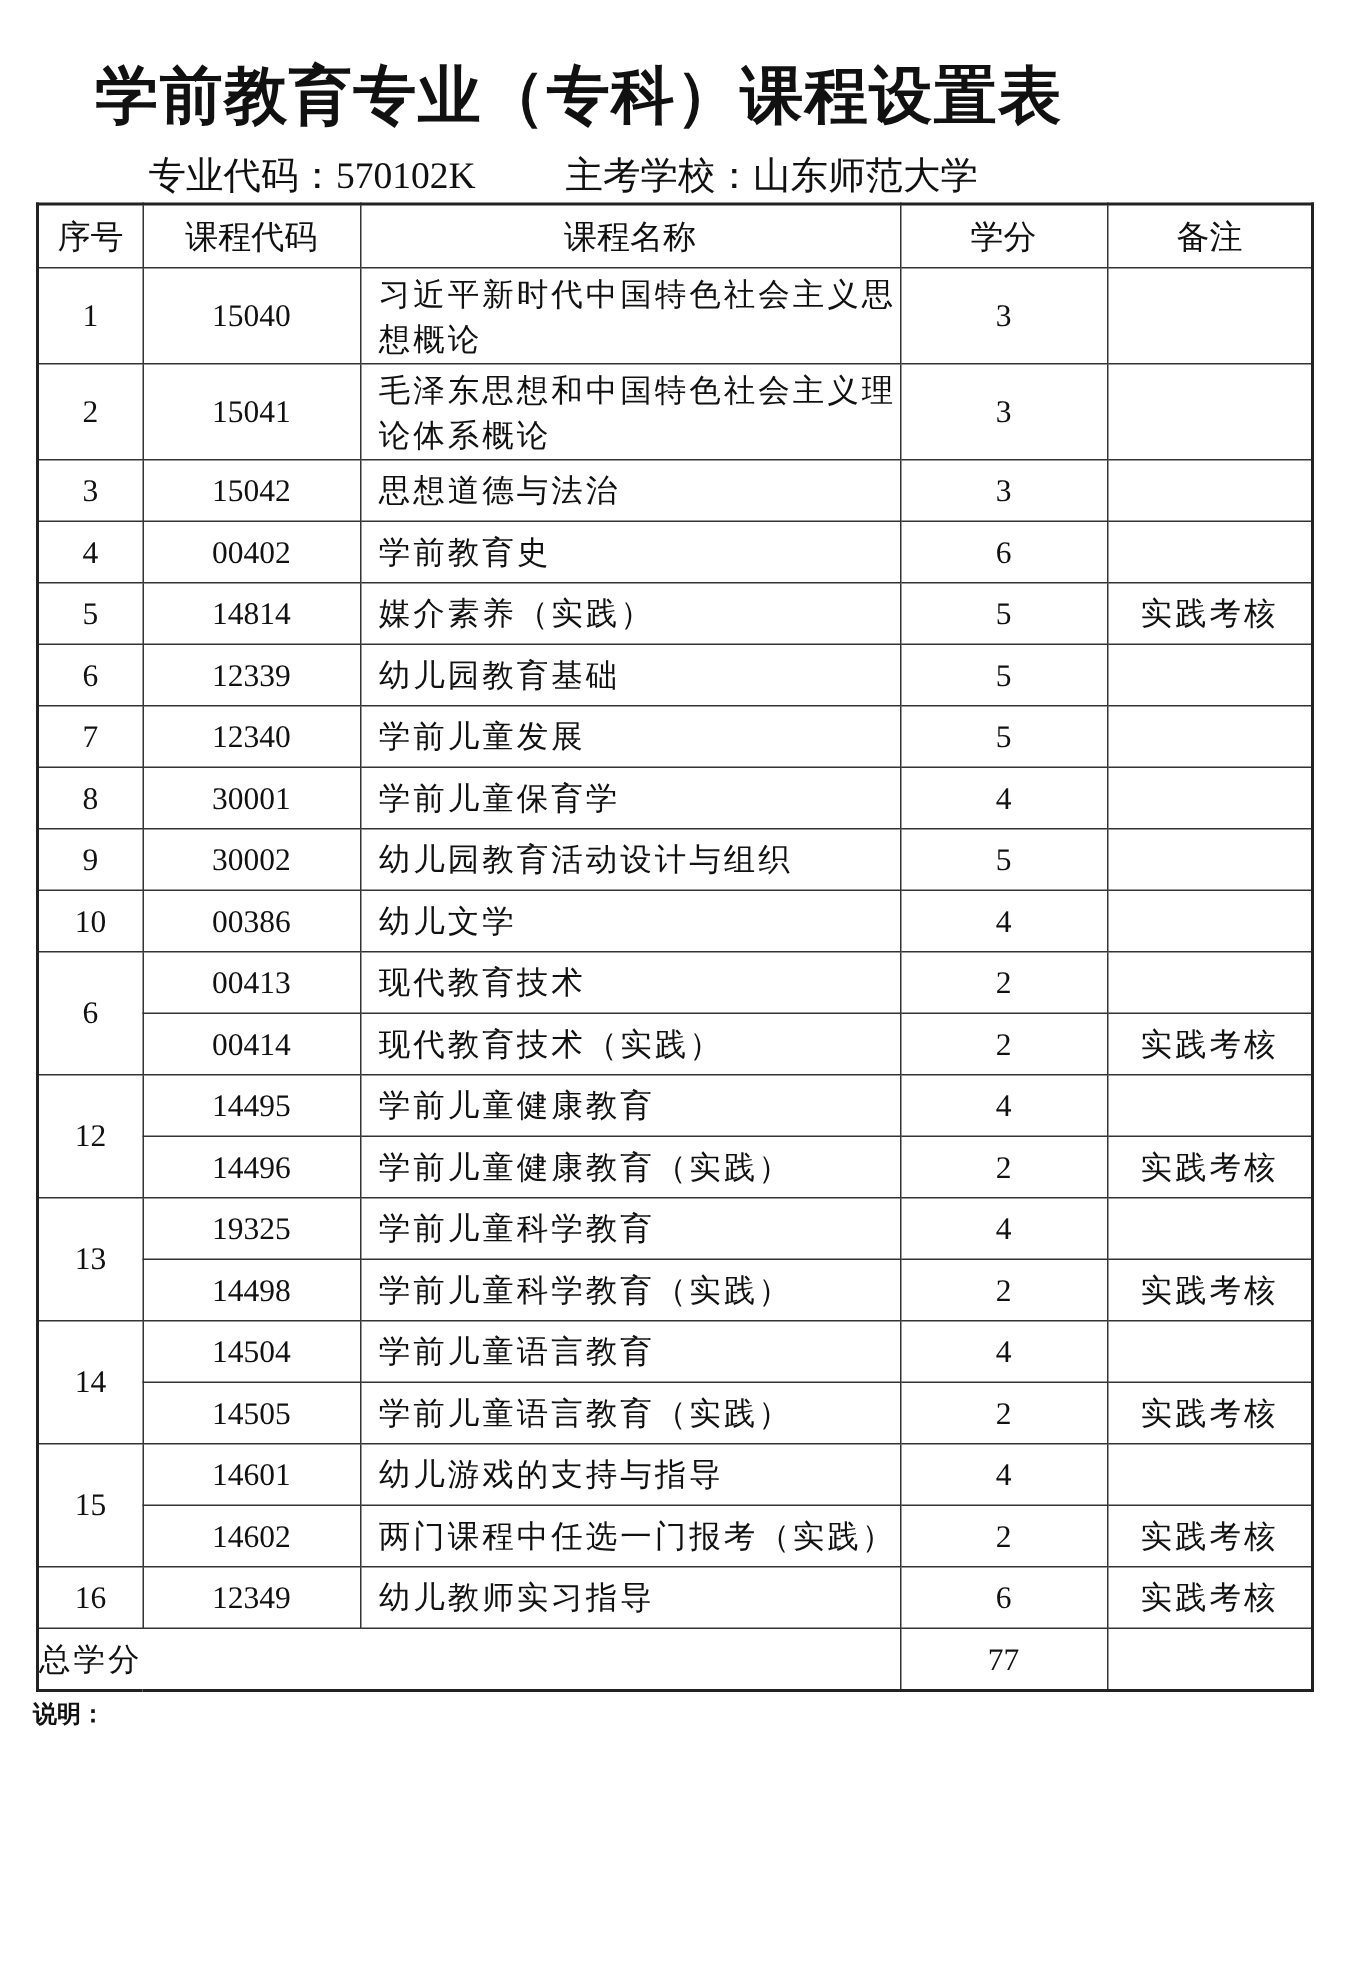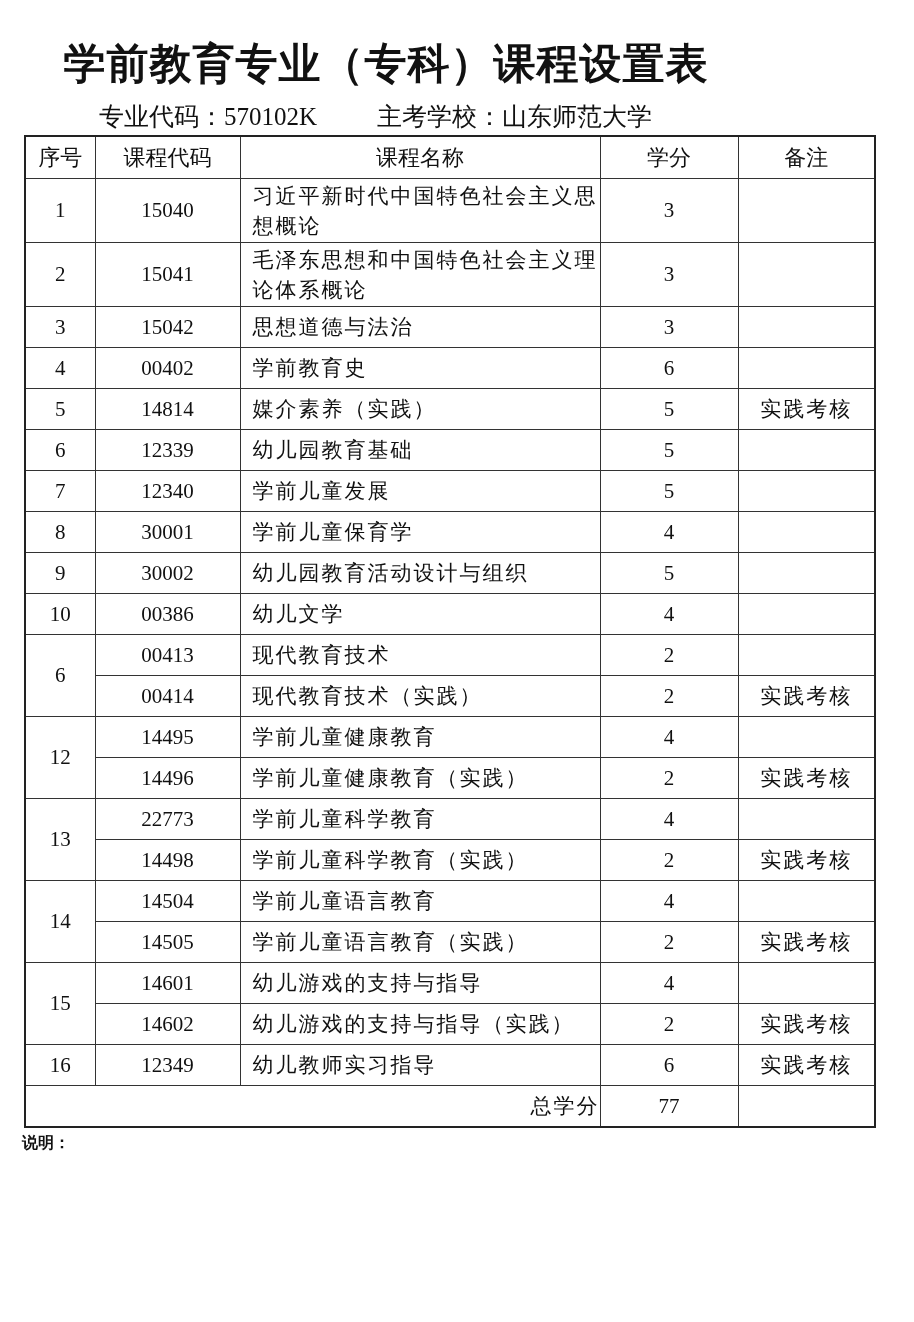--- a/index.html
+++ b/index.html
@@ -19,21 +19,21 @@
   table.course th { height: 41px; font-weight: normal; font-size: 22px;
                     font-family: "DejaVu Sans", "Liberation Sans", sans-serif; text-align: center; }
   table.course td { font-size: 21px; height: 40px; }
   td.c-idx, td.c-code, td.c-credit { text-align: center;
            font-family: "Liberation Serif", "DejaVu Serif", serif; font-size: 22px; }
   td.c-name { text-align: left; padding-left: 12px !important; line-height: 30px;
               font-family: "DejaVu Sans", "Liberation Sans", sans-serif; font-size: 20px; letter-spacing: 2px; margin-left: 36px; }
   td.c-note { text-align: center; font-family: Liberation Serif, serif;
               font-size: 20px; letter-spacing: 2px; }
   tr.tall td { height: 63px; }
-  td.total-label { text-align: right; font-family: "DejaVu Sans", "Liberation Sans", sans-serif;
+  td.total-label { text-align: left; font-family: "DejaVu Sans", "Liberation Sans", sans-serif;
                    font-size: 20px; letter-spacing: 2px; }
   .notes { position: absolute; top: 1133px; left: 22px; width: 880px;
            font-family: "DejaVu Serif", "Liberation Serif", serif; font-size: 15.5px; }
   .notes .label { font-weight: bold; font-size: 16px; margin-bottom: 2px; }
   .notes .body { text-indent: 2em; line-height: 28px; text-align: justify; }
 </style>
 </head>
 <body>
 
 <div class="title">学前教育专业（专科）课程设置表</div>
@@ -151,21 +151,21 @@
         <td class="c-note"></td>
       </tr>
       <tr>
         <td class="c-code">14496</td>
         <td class="c-name">学前儿童健康教育（实践）</td>
         <td class="c-credit">2</td>
         <td class="c-note">实践考核</td>
       </tr>
       <tr>
         <td class="c-idx" rowspan="2">13</td>
-        <td class="c-code">22773</td>
+        <td class="c-code">19325</td>
         <td class="c-name">学前儿童科学教育</td>
         <td class="c-credit">4</td>
         <td class="c-note"></td>
       </tr>
       <tr>
         <td class="c-code">14498</td>
         <td class="c-name">学前儿童科学教育（实践）</td>
         <td class="c-credit">2</td>
         <td class="c-note">实践考核</td>
       </tr>
@@ -184,21 +184,21 @@
       </tr>
       <tr>
         <td class="c-idx" rowspan="2">15</td>
         <td class="c-code">14601</td>
         <td class="c-name">幼儿游戏的支持与指导</td>
         <td class="c-credit">4</td>
         <td class="c-note"></td>
       </tr>
       <tr>
         <td class="c-code">14602</td>
-        <td class="c-name">幼儿游戏的支持与指导（实践）</td>
+        <td class="c-name">两门课程中任选一门报考（实践）</td>
         <td class="c-credit">2</td>
         <td class="c-note">实践考核</td>
       </tr>
       <tr>
         <td class="c-idx">16</td>
         <td class="c-code">12349</td>
         <td class="c-name">幼儿教师实习指导</td>
         <td class="c-credit">6</td>
         <td class="c-note">实践考核</td>
       </tr>

